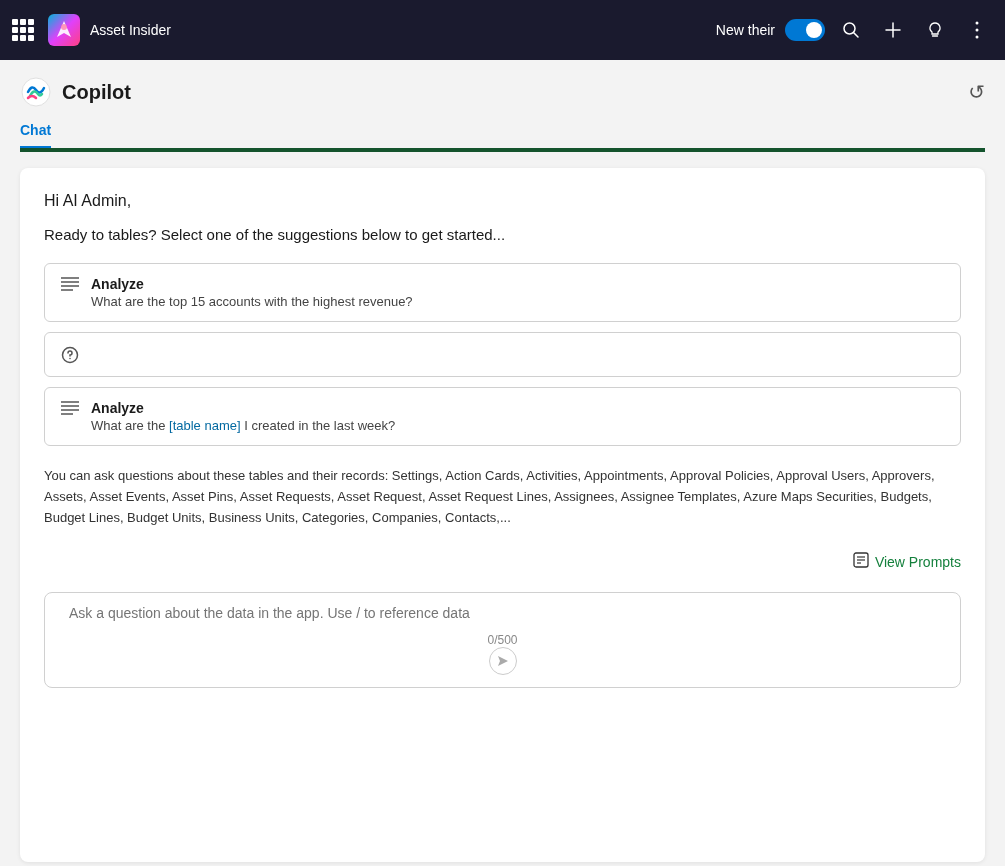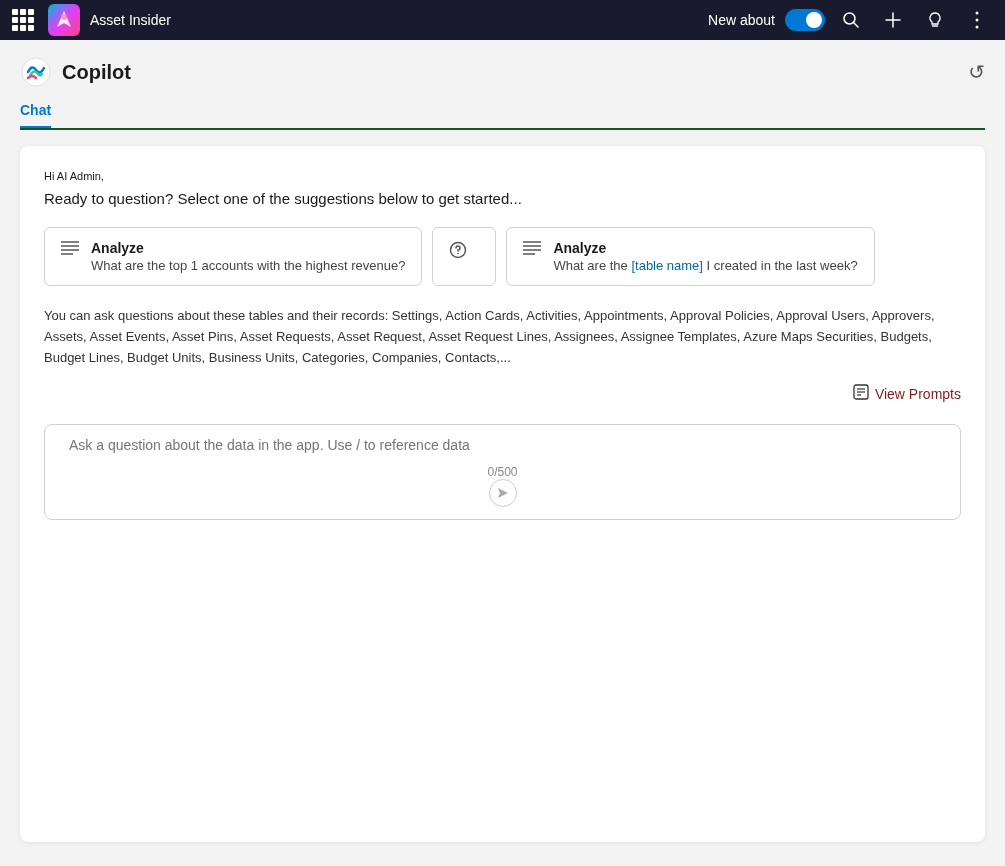--- a/index.html
+++ b/index.html
@@ -1,21 +1,21 @@
 <!DOCTYPE html>
 <html><head>
   <meta charset="utf-8">
   <style>
     * { box-sizing: border-box; margin: 0; padding: 0; }
     body { font-family: 'Segoe UI', Arial, sans-serif; background: #f3f3f3; width: 1005px; height: 866px; overflow: hidden; }
 
     
     .top-nav {
       background: #1a1a2e;
-      height: 40px;
+      height: 60px;
       display: flex;
       align-items: center;
       padding: 0 12px;
       gap: 10px;
       color: white;
     }
     .nav-dots {
       display: grid;
       grid-template-columns: repeat(3,6px);
       grid-template-rows: repeat(3,6px);
@@ -68,74 +68,74 @@
     .copilot-title-row {
       display: flex; align-items: center; gap: 10px;
     }
     .copilot-logo {
       width: 32px; height: 32px;
     }
     .copilot-title { font-size: 20px; font-weight: 600; color: #1a1a1a; }
     .refresh-icon { font-size: 20px; color: #555; cursor: pointer; }
 
     
-    .chat-tab-row { border-bottom: 2px solid #14532d; margin-bottom: 16px; }
+    .chat-tab-row { border-bottom: 4px solid #14532d; margin-bottom: 16px; }
     .chat-tab {
       display: inline-block; padding: 6px 0 8px 0;
       font-size: 14px; font-weight: 600; color: #0078d4;
       border-bottom: 2px solid #0078d4; cursor: pointer;
       margin-right: 20px;
     }
 
     
     .chat-card {
       background: white;
       border-radius: 8px;
       padding: 24px;
       flex: 1;
       display: flex;
       flex-direction: column;
       overflow: hidden;
       box-shadow: 0 1px 4px rgba(0,0,0,0.08);
     }
-    .greeting-text { font-size: 11px; color: #1a1a1a; margin-bottom: 8px; }
+    .greeting-text { font-size: 16px; color: #1a1a1a; margin-bottom: 16px; }
     .greeting-sub { font-size: 15px; color: #1a1a1a; margin-bottom: 20px; }
 
     
-    .suggestions { display: flex; flex-direction: row; gap: 10px; margin-bottom: 20px; }
+    .suggestions { display: flex; flex-direction: column; gap: 10px; margin-bottom: 20px; }
     .suggestion-card {
       border: 1px solid #d0d0d0; border-radius: 6px;
       padding: 12px 16px;
       display: flex; align-items: flex-start; gap: 12px;
       cursor: pointer;
       transition: background 0.15s;
     }
     .suggestion-icon {
       font-size: 16px; color: #555; margin-top: 1px; flex-shrink: 0;
       display: flex; align-items: center;
     }
     .suggestion-content {}
     .suggestion-type { font-size: 14px; font-weight: 700; color: #1a1a1a; }
     .suggestion-text { font-size: 13px; color: #444; margin-top: 2px; }
     .suggestion-link { color: #0369a1; text-decoration: none; }
 
     
     .tables-info {
       font-size: 13px; color: #333; line-height: 1.6;
-      margin-bottom: 12px;
+      margin-bottom: 20px;
     }
 
     
     .view-prompts-row {
       display: flex; justify-content: flex-end;
       margin-bottom: 16px;
     }
     .view-prompts-btn {
       display: flex; align-items: center; gap: 6px;
-      font-size: 14px; color: #7f1d1d; cursor: pointer;
+      font-size: 14px; color: #15803d; cursor: pointer;
       background: none; border: none; padding: 4px 0;
     }
     .view-prompts-btn .icon { font-size: 16px; }
 
     
     .input-area {
       border: 1px solid #d0d0d0; border-radius: 8px;
       padding: 12px 24px;
       background: white;
     }
@@ -176,21 +176,21 @@
 
   <div class="app-logo-img">
     <svg width="22" height="22" viewBox="0 0 22 22" fill="none">
       <path d="M11 2 L18 18 L11 14 L4 18 Z" fill="white" opacity="0.9"></path>
       <circle cx="11" cy="8" r="3" fill="#ff80ab" opacity="0.8"></circle>
     </svg>
   </div>
 
   <span class="app-name">Asset Insider</span>
 
-  <span class="new-look-label">New about</span>
+  <span class="new-look-label">New their</span>
   <div class="toggle-switch"></div>
 
   <div class="nav-icon">
     <svg width="18" height="18" viewBox="0 0 18 18" fill="none">
       <circle cx="7.5" cy="7.5" r="5.5" stroke="white" stroke-width="1.5"></circle>
       <line x1="11.5" y1="11.5" x2="16" y2="16" stroke="white" stroke-width="1.5" stroke-linecap="round"></line>
     </svg>
   </div>
   <div class="nav-icon">
     <svg width="18" height="18" viewBox="0 0 18 18" fill="none">
@@ -229,36 +229,36 @@
     <div class="refresh-icon">↺</div>
   </div>
 
   <div class="chat-tab-row">
     <span class="chat-tab">Chat</span>
   </div>
 
   <div class="chat-card">
 
     <p class="greeting-text">Hi AI Admin,</p>
-    <p class="greeting-sub">Ready to question? Select one of the suggestions below to get started...</p>
+    <p class="greeting-sub">Ready to tables? Select one of the suggestions below to get started...</p>
 
     <div class="suggestions">
 
       <div class="suggestion-card">
         <div class="suggestion-icon">
           <svg width="18" height="14" viewBox="0 0 18 14" fill="none">
             <line x1="0" y1="1" x2="18" y2="1" stroke="#555" stroke-width="1.5"></line>
             <line x1="0" y1="5" x2="18" y2="5" stroke="#555" stroke-width="1.5"></line>
             <line x1="0" y1="9" x2="18" y2="9" stroke="#555" stroke-width="1.5"></line>
             <line x1="0" y1="13" x2="12" y2="13" stroke="#555" stroke-width="1.5"></line>
           </svg>
         </div>
         <div class="suggestion-content">
           <div class="suggestion-type">Analyze</div>
-          <div class="suggestion-text">What are the top 1 accounts with the highest revenue?</div>
+          <div class="suggestion-text">What are the top 15 accounts with the highest revenue?</div>
         </div>
       </div>
 
       <div class="suggestion-card">
         <div class="suggestion-icon">
           <svg width="18" height="18" viewBox="0 0 18 18" fill="none">
             <circle cx="9" cy="9" r="7.5" stroke="#555" stroke-width="1.5"></circle>
             <path d="M7 7 Q7 5 9 5 Q11 5 11 7 Q11 9 9 9 L9 10" stroke="#555" stroke-width="1.5" stroke-linecap="round" fill="none"></path>
             <circle cx="9" cy="12.5" r="0.8" fill="#555"></circle>
           </svg>

